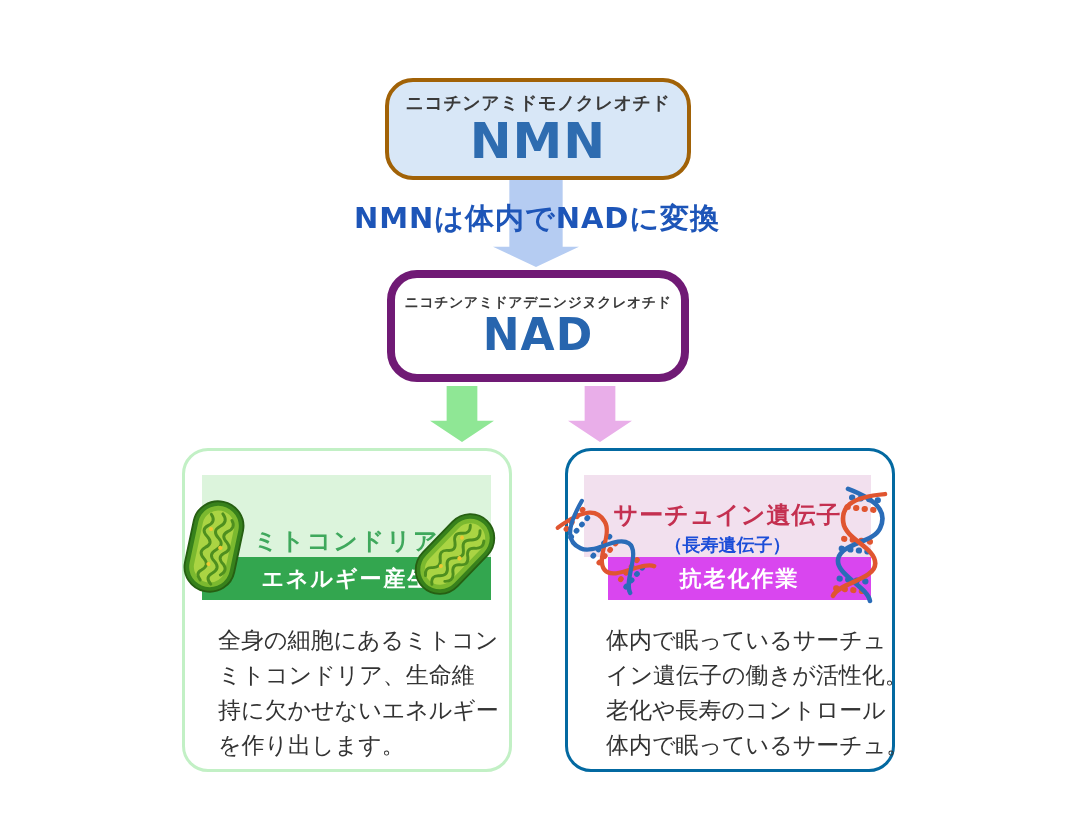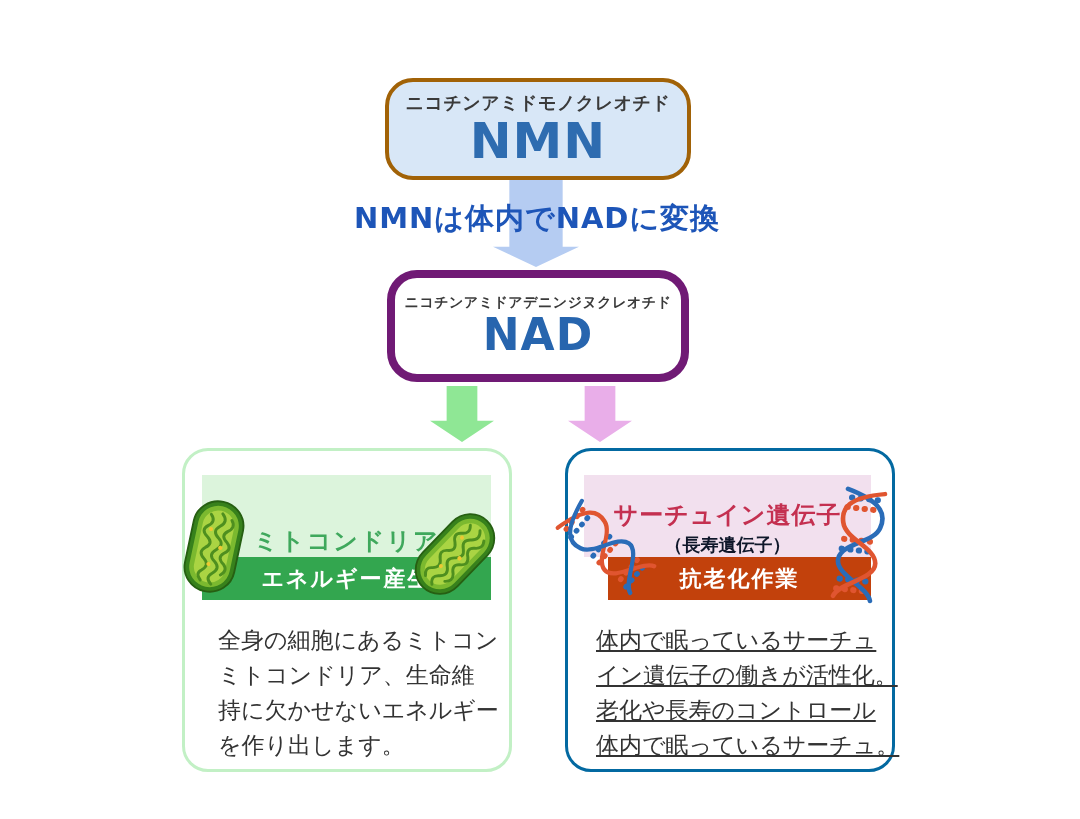--- a/index.html
+++ b/index.html
@@ -63,36 +63,36 @@
   .header-light {
     height:82px; display:flex; flex-direction:column;
     align-items:center; justify-content:flex-end;
   }
   .card-green .header-light { background:#dcf4dc; }
   .card-pink  .header-light { background:#f2e0ee; }
 
   .card-heading { font-size:24px; font-weight:800; letter-spacing:2px; }
   .card-green .card-heading { color:#3fa85c; }
   .card-pink  .card-heading { color:#c43050; letter-spacing:1px; }
-  .card-subheading { font-size:18px; font-weight:700; color:#0f172a; margin-top:2px; }
+  .card-subheading { font-size:18px; font-weight:700; color:#1d4ed8; margin-top:2px; }
 
   .band {
     height:43px; display:flex; align-items:center; justify-content:center;
     font-size:22px; font-weight:800; color:#ffffff; letter-spacing:2px;
   }
   .band-green { background:#33a64f; }
-  .band-red   { background:#c2410c;margin-left:24px; }
+  .band-red   { background:#d946ef;margin-left:24px; }
 
   .card-body {
     position:absolute; top:172px; z-index:1;
     font-size:23px; line-height:35px; color:#333333; font-weight:500;
     letter-spacing:0px; white-space:nowrap;
   }
   .card-green .card-body { left:33px; }
-  .card-pink  .card-body { left:28px;text-decoration:underline; }
+  .card-pink  .card-body { left:38px; }
 
   
   .icon-wrap { position:absolute; z-index:2; }
   .icon-wrap svg { width:100%; height:100%; display:block; }
   .mito-left  { left:2px;   top:48px; width:54px; height:95px;  transform:rotate(12deg); }
   .mito-right { left:244px; top:55px; width:52px; height:96px;  transform:rotate(44deg); }
   .dna-left   { left:10px;  top:40px; width:56px; height:112px; transform:rotate(-48deg); }
   .dna-right  { left:262px; top:32px; width:58px; height:124px; transform:rotate(8deg); }
 </style>
 </head>

